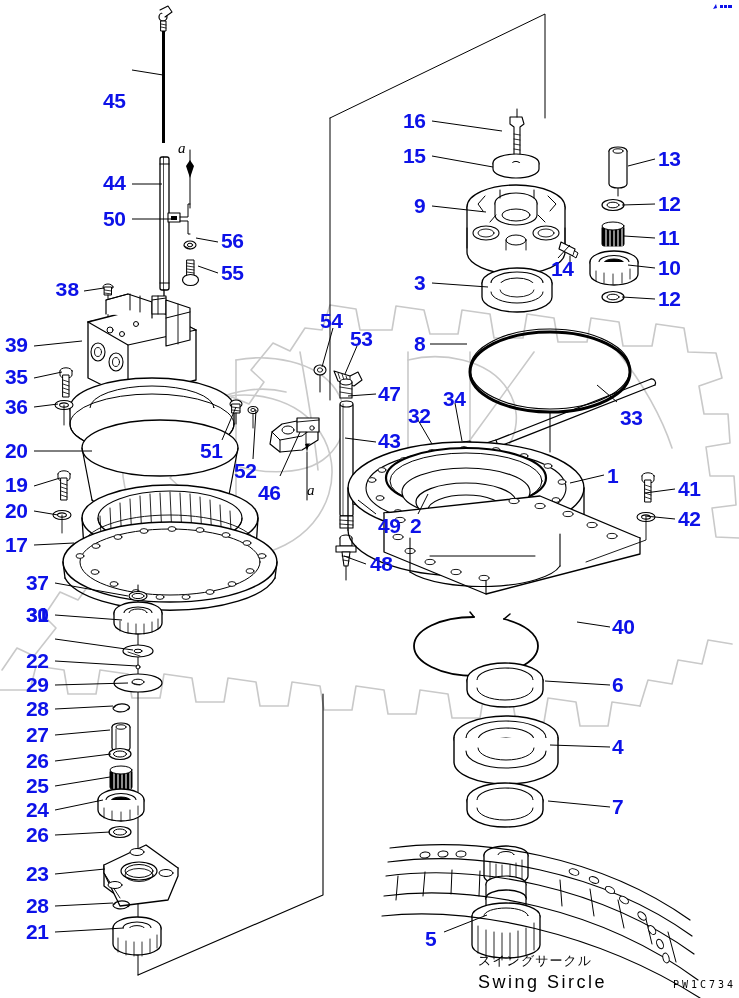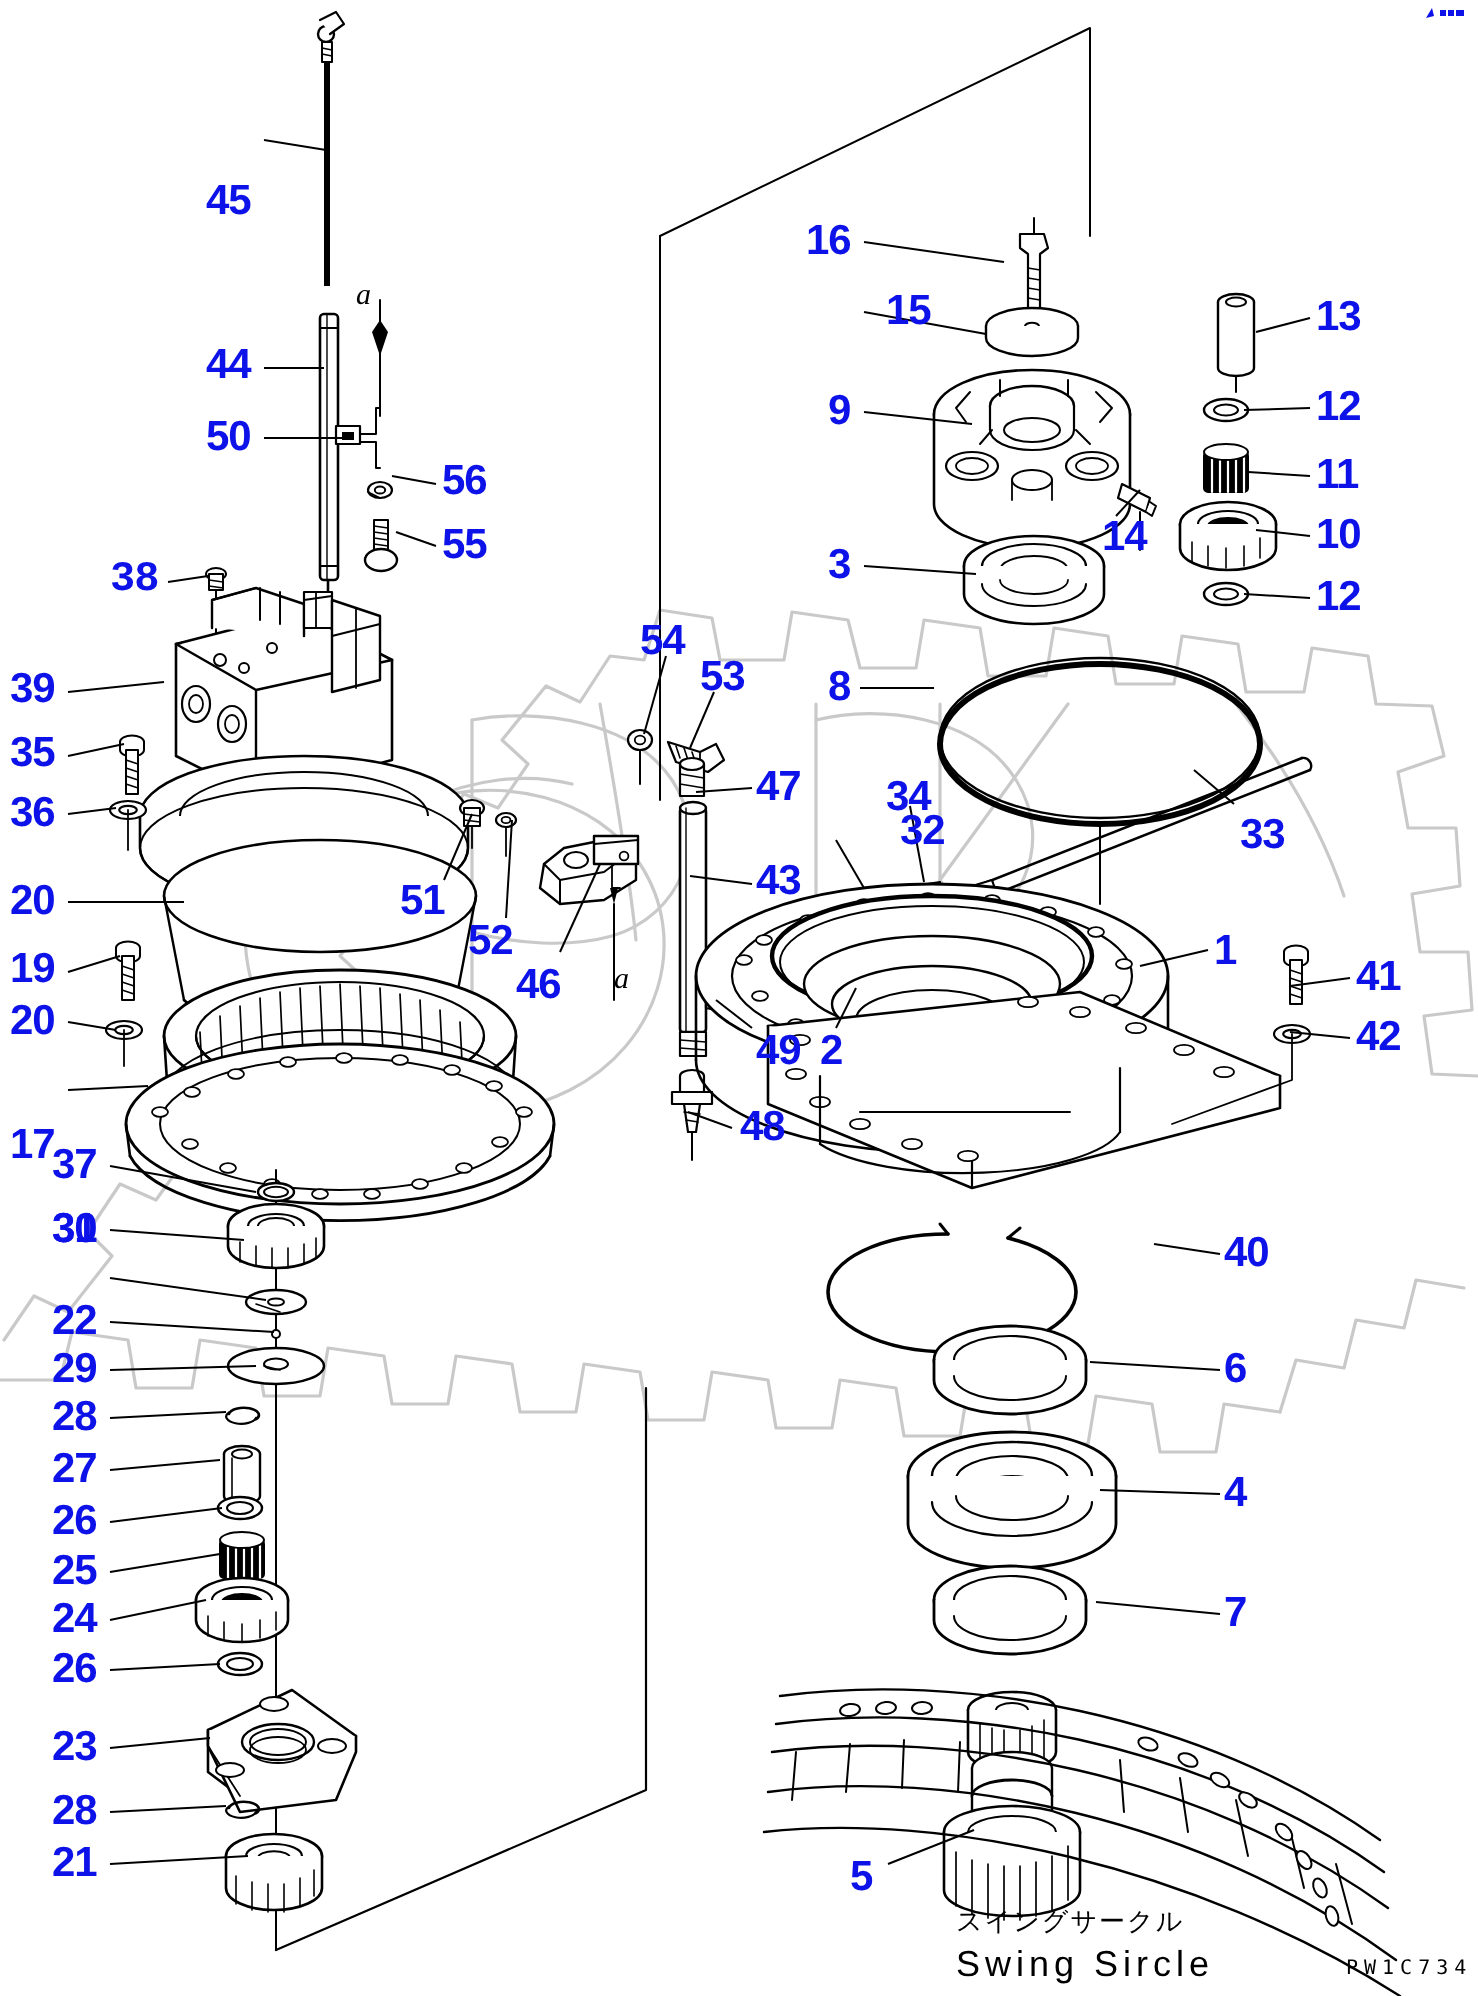--- a/index.html
+++ b/index.html
@@ -854,21 +854,21 @@
       <div class="callout" style="left: 103px; top: 208px; color: rgb(13, 18, 232);">50</div>
       <div class="callout" style="left: 221px; top: 230px; color: rgb(13, 18, 232);">56</div>
       <div class="callout" style="left: 221px; top: 262px; color: rgb(13, 18, 232);">55</div>
       <div class="callout" style="left: 55px; top: 280px; color: rgb(13, 18, 232); font-family: Liberation Mono, monospace;">38</div>
       <div class="callout" style="left: 5px; top: 334px; color: rgb(13, 18, 232);">39</div>
       <div class="callout" style="left: 5px; top: 366px; color: rgb(13, 18, 232);">35</div>
       <div class="callout" style="left: 5px; top: 396px; color: rgb(13, 18, 232);">36</div>
       <div class="callout" style="left: 5px; top: 440px; color: rgb(13, 18, 232);">20</div>
       <div class="callout" style="left: 5px; top: 474px; color: rgb(13, 18, 232);">19</div>
       <div class="callout" style="left: 5px; top: 500px; color: rgb(13, 18, 232);">20</div>
-      <div class="callout" style="left: 5px; top: 534px; color: rgb(13, 18, 232); margin-top: 28px;">17</div>
+      <div class="callout" style="left: 5px; top: 534px; color: rgb(13, 18, 232);">17</div>
       <div class="callout" style="left: 26px; top: 572px; color: rgb(13, 18, 232);">37</div>
       <div class="callout" style="left: 26px; top: 604px; color: rgb(13, 18, 232);">30</div>
       <div class="callout" style="left: 26px; top: 604px; color: rgb(13, 18, 232);">31</div>
       <div class="callout" style="left: 26px; top: 650px; color: rgb(13, 18, 232);">22</div>
       <div class="callout" style="left: 26px; top: 674px; color: rgb(13, 18, 232);">29</div>
       <div class="callout" style="left: 26px; top: 698px; color: rgb(13, 18, 232);">28</div>
       <div class="callout" style="left: 26px; top: 724px; color: rgb(13, 18, 232);">27</div>
       <div class="callout" style="left: 26px; top: 750px; color: rgb(13, 18, 232);">26</div>
       <div class="callout" style="left: 26px; top: 775px; color: rgb(13, 18, 232);">25</div>
       <div class="callout" style="left: 26px; top: 799px; color: rgb(13, 18, 232);">24</div>
@@ -879,24 +879,24 @@
       <div class="callout" style="left: 320px; top: 310px; color: rgb(13, 18, 232);">54</div>
       <div class="callout" style="left: 350px; top: 328px; color: rgb(13, 18, 232);">53</div>
       <div class="callout" style="left: 200px; top: 440px; color: rgb(13, 18, 232);">51</div>
       <div class="callout" style="left: 234px; top: 460px; color: rgb(13, 18, 232);">52</div>
       <div class="callout" style="left: 258px; top: 482px; color: rgb(13, 18, 232);">46</div>
       <div class="callout" style="left: 378px; top: 383px; color: rgb(13, 18, 232);">47</div>
       <div class="callout" style="left: 378px; top: 430px; color: rgb(13, 18, 232);">43</div>
       <div class="callout" style="left: 378px; top: 515px; color: rgb(13, 18, 232);">49</div>
       <div class="callout" style="left: 370px; top: 553px; color: rgb(13, 18, 232);">48</div>
       <div class="callout" style="left: 410px; top: 515px; color: rgb(13, 18, 232);">2</div>
-      <div class="callout" style="left: 408px; top: 405px; color: rgb(13, 18, 232); margin-left: 42px;">32</div>
+      <div class="callout" style="left: 408px; top: 405px; color: rgb(13, 18, 232);">32</div>
       <div class="callout" style="left: 443px; top: 388px; color: rgb(13, 18, 232);">34</div>
       <div class="callout" style="left: 403px; top: 110px; color: rgb(13, 18, 232);">16</div>
-      <div class="callout" style="left: 403px; top: 145px; color: rgb(13, 18, 232); margin-left: 40px;">15</div>
+      <div class="callout" style="left: 403px; top: 145px; color: rgb(13, 18, 232);">15</div>
       <div class="callout" style="left: 414px; top: 195px; color: rgb(13, 18, 232);">9</div>
       <div class="callout" style="left: 414px; top: 272px; color: rgb(13, 18, 232);">3</div>
       <div class="callout" style="left: 551px; top: 258px; color: rgb(13, 18, 232);">14</div>
       <div class="callout" style="left: 658px; top: 148px; color: rgb(13, 18, 232);">13</div>
       <div class="callout" style="left: 658px; top: 193px; color: rgb(13, 18, 232);">12</div>
       <div class="callout" style="left: 658px; top: 227px; color: rgb(13, 18, 232);">11</div>
       <div class="callout" style="left: 658px; top: 257px; color: rgb(13, 18, 232);">10</div>
       <div class="callout" style="left: 658px; top: 288px; color: rgb(13, 18, 232);">12</div>
       <div class="callout" style="left: 414px; top: 333px; color: rgb(13, 18, 232);">8</div>
       <div class="callout" style="left: 620px; top: 407px; color: rgb(13, 18, 232);">33</div>

